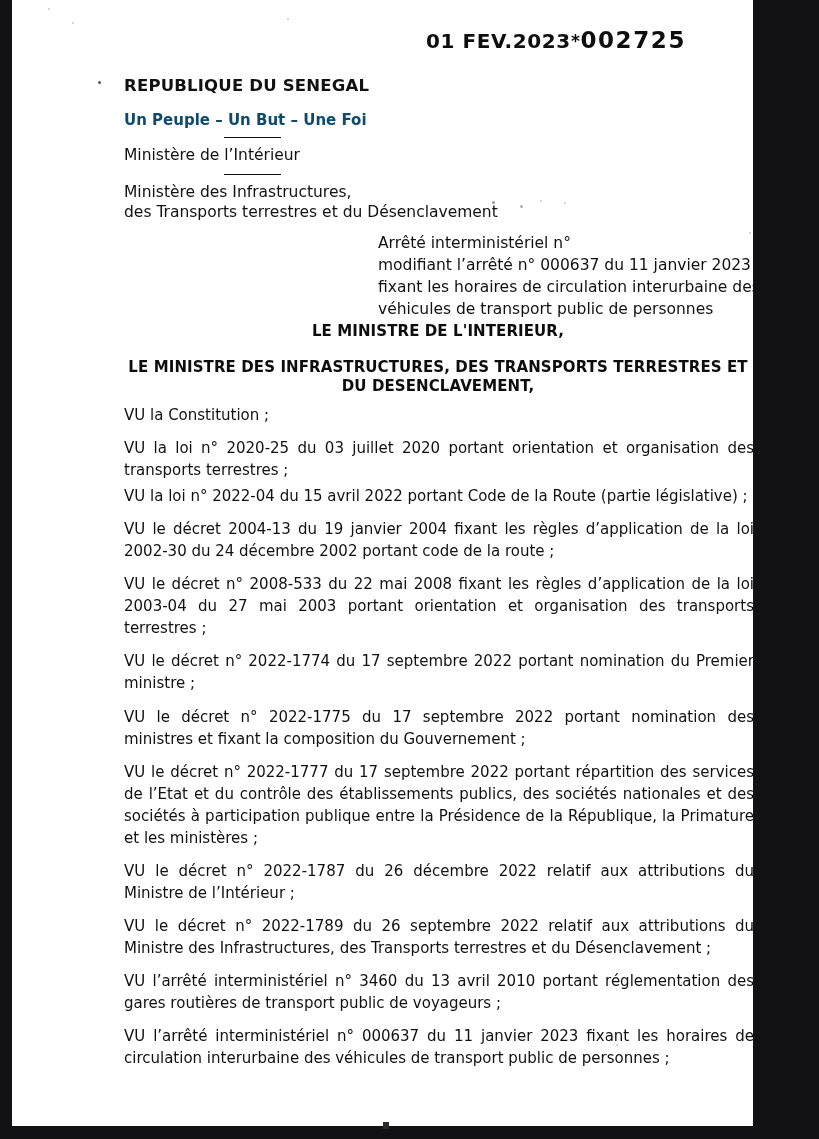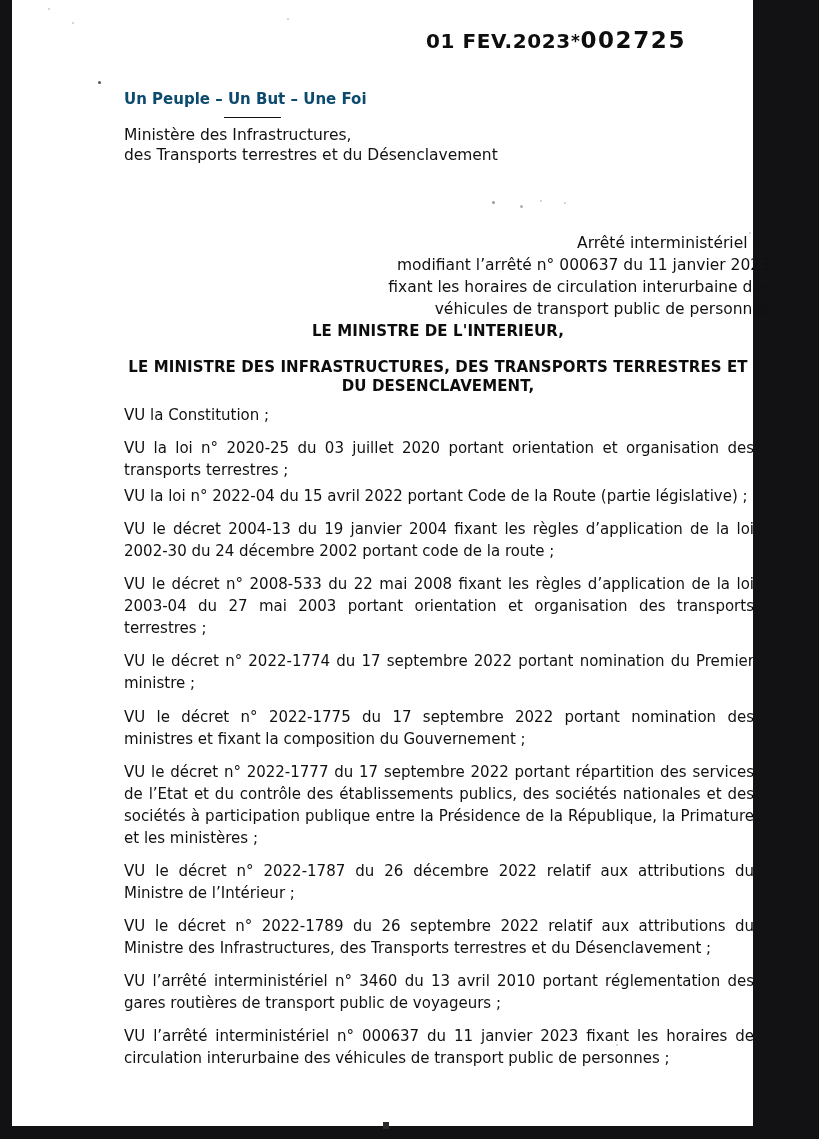--- a/index.html
+++ b/index.html
@@ -86,21 +86,20 @@
     line-height: 1.28;
     white-space: nowrap;
   }
 
   
   .obj-block {
     position: absolute;
     left: 366px;
     top: 232px;
     width: 392px;
-    text-align: right;
   }
   .obj-line {
     font-family: "DejaVu Sans", sans-serif;
     font-size: 15.5px;
     color: #111;
     line-height: 1.42;
   }
 
   
   .ministers {
@@ -151,22 +150,27 @@
 <body>
 
 <div class="scan-frame">
   <div class="page">
 
     <div class="date-stamp">
       <span>01 FEV.2023</span><span class="star">*</span><span class="big">002725</span>
     </div>
 
     <div class="header">
+      <div class="rep-title">REPUBLIQUE DU SENEGAL</div>
       <div class="motto">Un Peuple – Un But – Une Foi</div>
 
+      <div class="ministry-group">
+        <div class="ministry-rule" style="left:100px; width:57px;"></div>
+        <div class="ministry-line">Ministère de l’Intérieur</div>
+      </div>
 
       <div class="ministry-group">
         <div class="ministry-rule" style="left:100px; width:57px;"></div>
         <div class="ministry-line">Ministère des Infrastructures,</div>
         <div class="ministry-line">des Transports terrestres et du Désenclavement</div>
       </div>
     </div>
 
     <div class="obj-block">
       <div class="obj-line">Arrêté interministériel n°</div>

